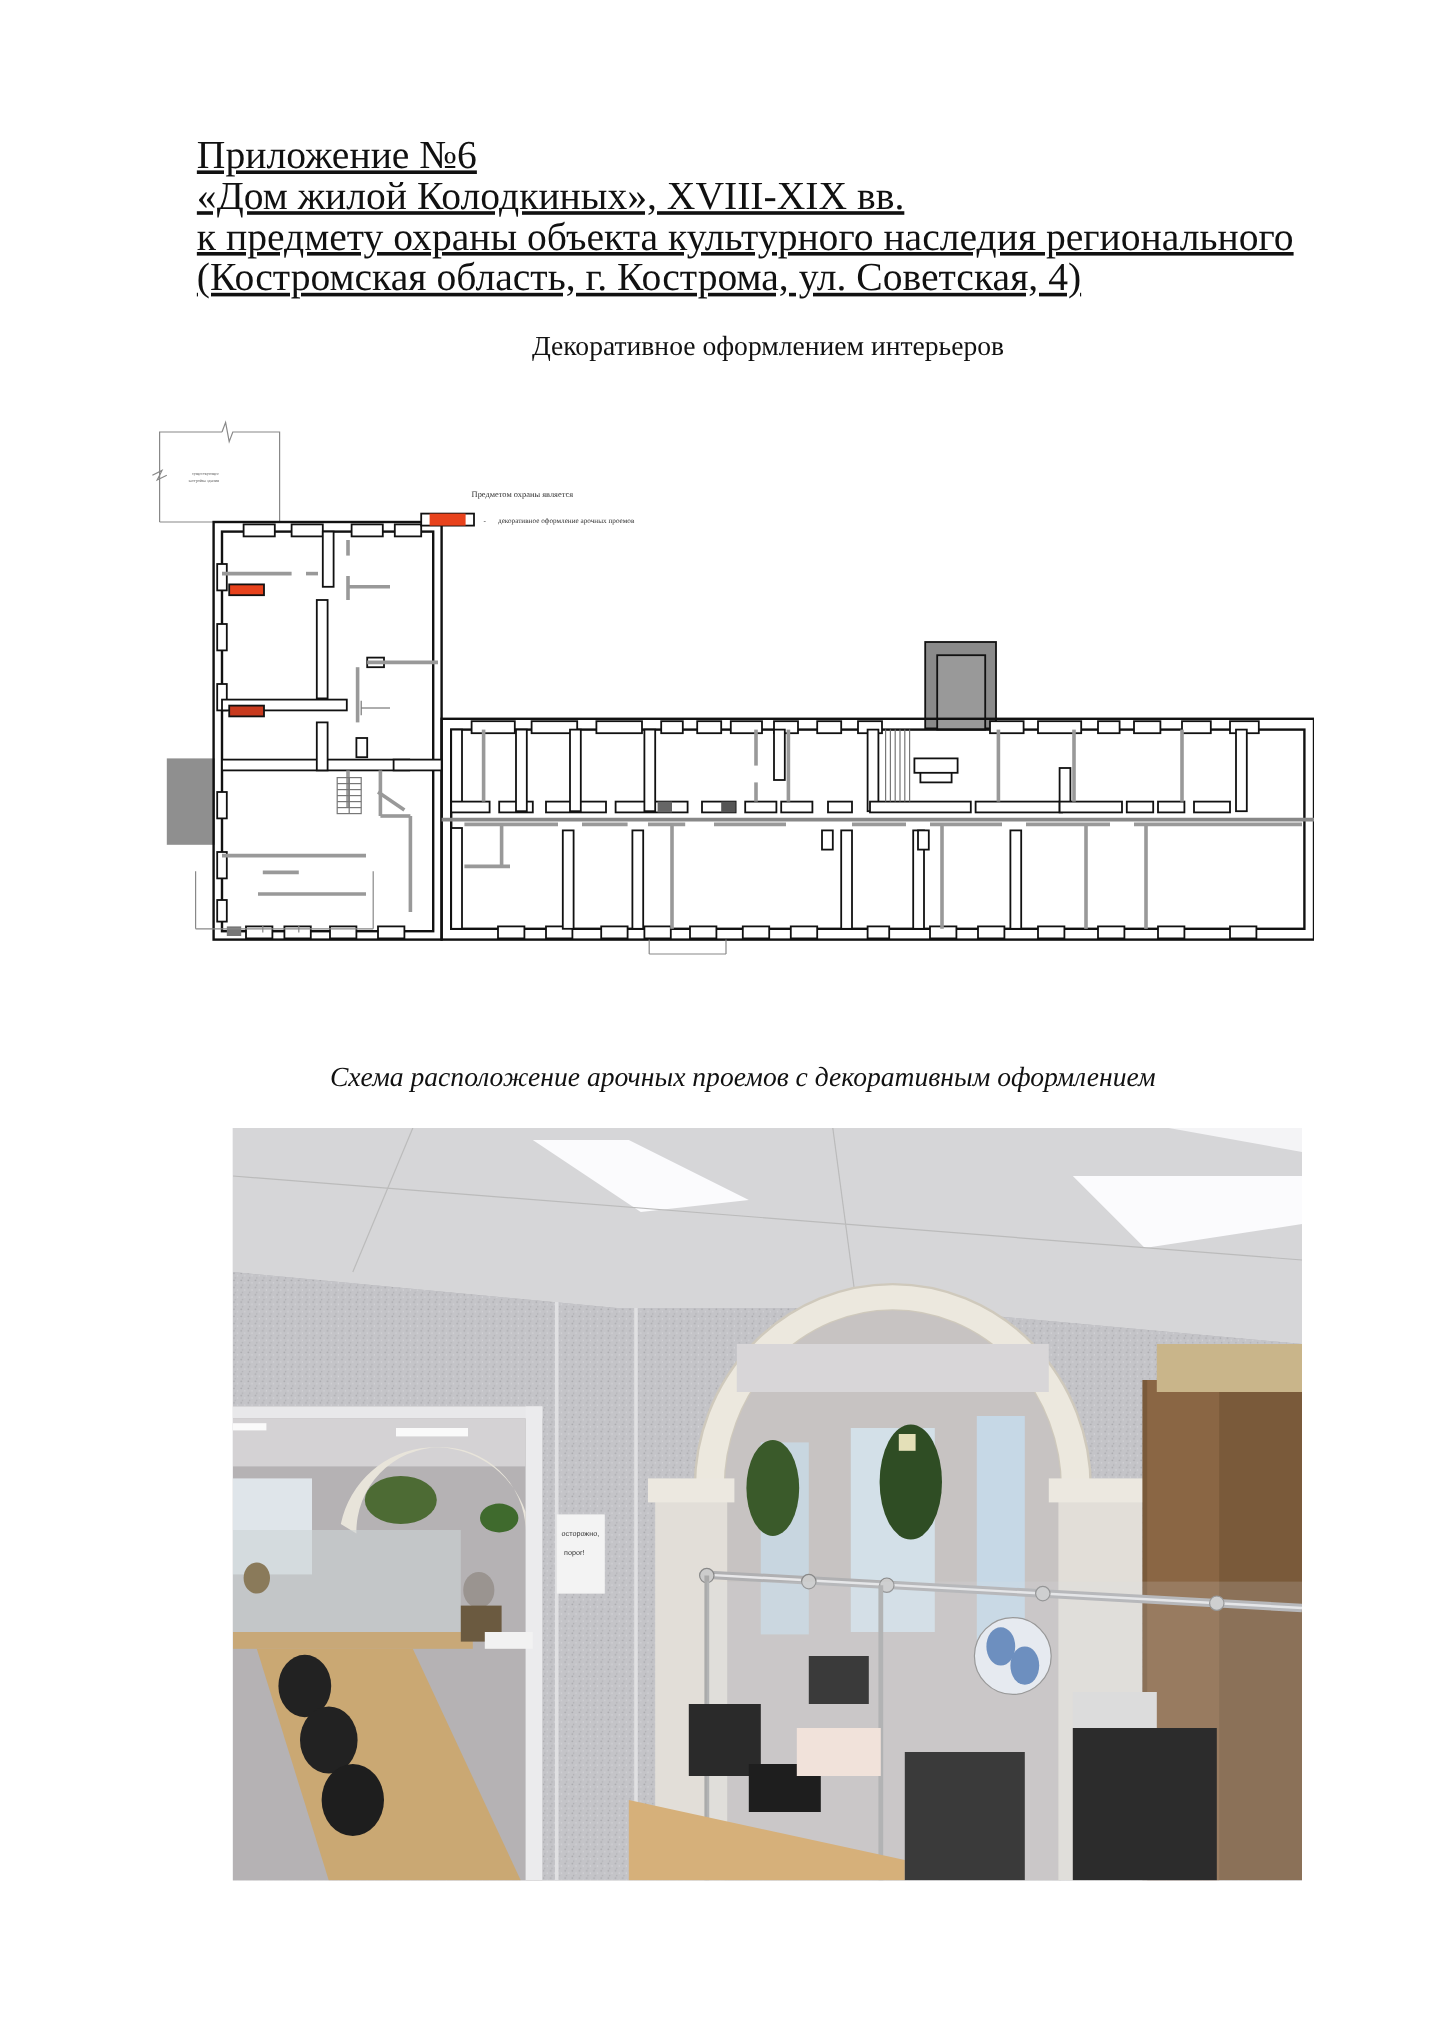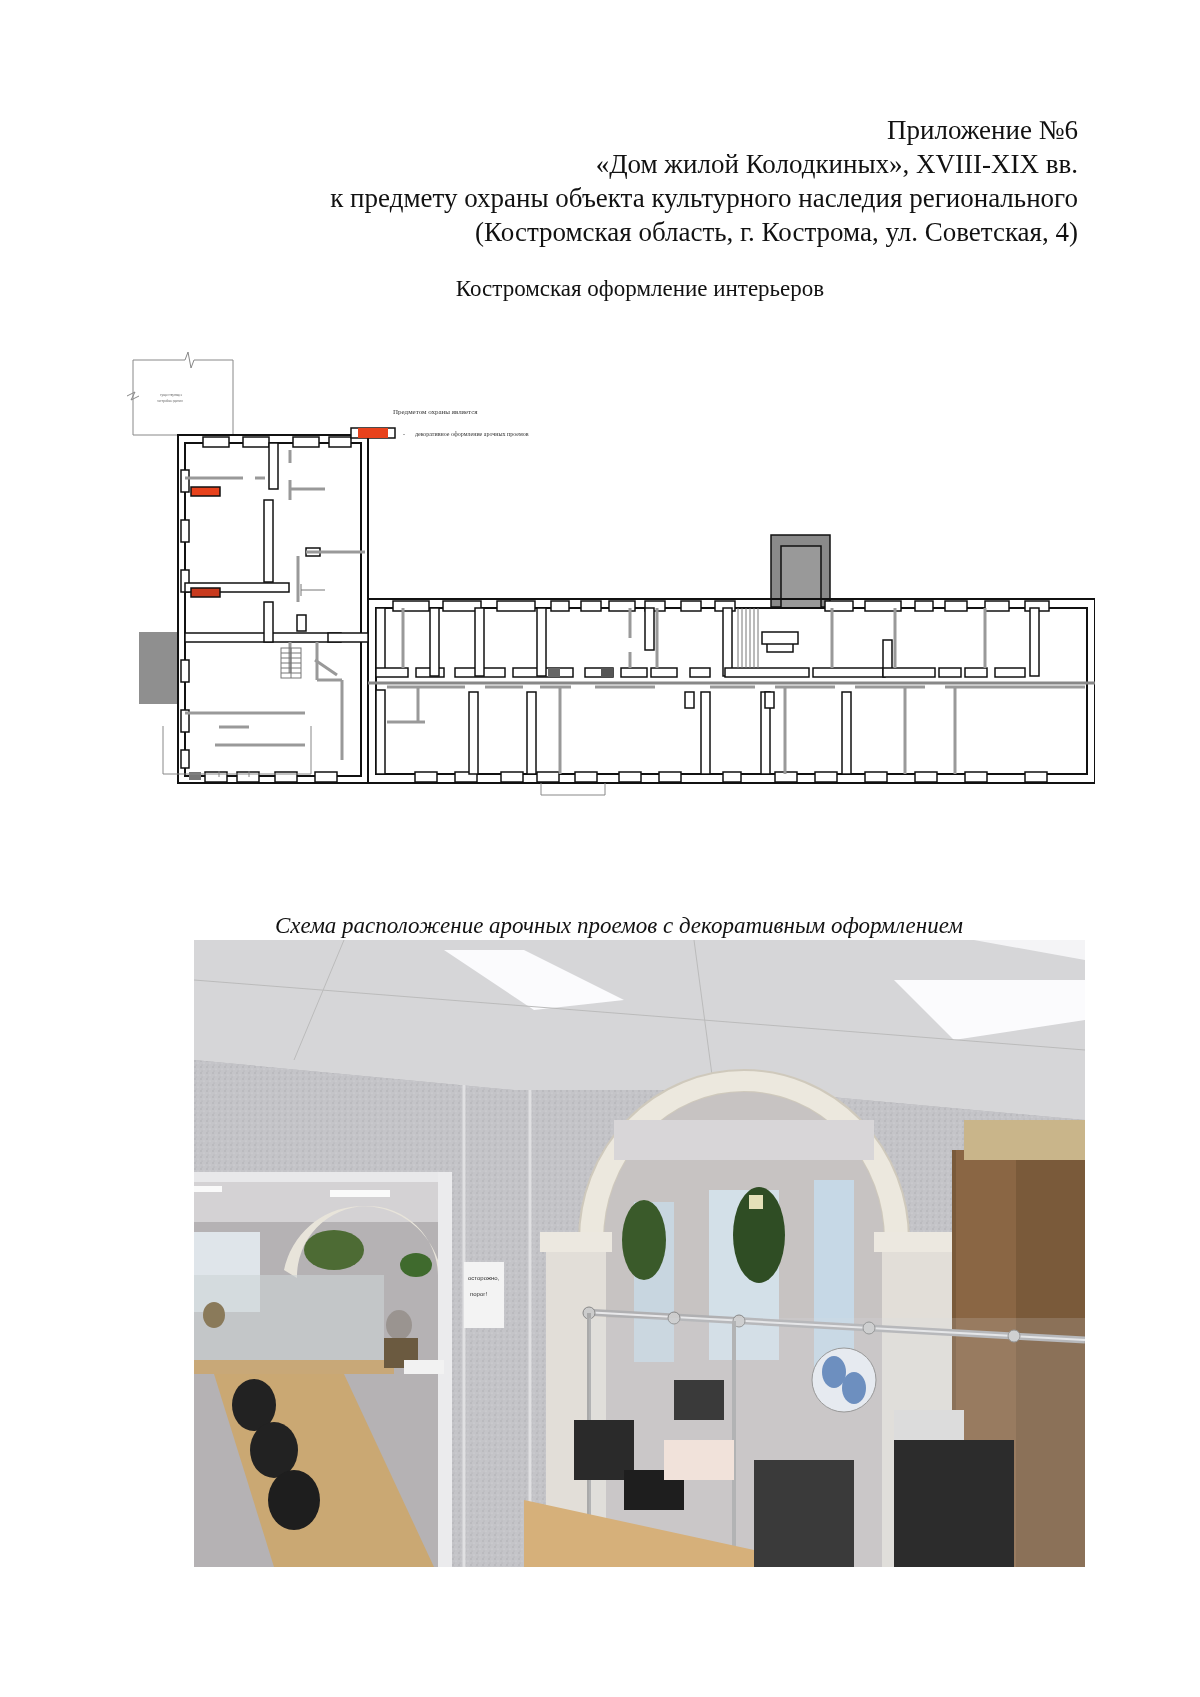--- a/index.html
+++ b/index.html
@@ -1,34 +1,34 @@
 <!DOCTYPE html>
 <html><head>
 <meta charset="utf-8">
 <style>
   html, body { margin: 0; padding: 0; background: #ffffff; }
   body { width: 1200px; height: 1697px; position: relative; overflow: hidden; font-family: "Liberation Serif", serif; color: #111; }
-  .header { position: absolute; right: 122px; top: 113px; text-align: right; font-size: 27px; line-height: 34px; }
+  .header { position: absolute; right: 122px; top: 113px; text-align: left; font-size: 33px; line-height: 34px; text-decoration: underline; }
   .section-title { position: absolute; left: 0; right: 0; top: 276px; text-align: center; font-size: 23px; padding-left: 80px; }
   .plan { position: absolute; left: 125px; top: 340px; width: 970px; height: 510px; }
-  .caption { position: absolute; left: 0; right: 0; top: 885px; text-align: center; font-size: 23px; font-style: italic; padding-left: 38px; margin-top: 28px; }
+  .caption { position: absolute; left: 0; right: 0; top: 885px; text-align: center; font-size: 23px; font-style: italic; padding-left: 38px; }
   .photo { position: absolute; left: 194px; top: 940px; width: 891px; height: 627px; overflow: hidden; background: #b8b8bc; }
   .photo svg { display: block; }
 </style>
 </head>
 <body>
 
 <div class="header">
   <div>Приложение №6</div>
   <div>«Дом жилой Колодкиных», XVIII-XIX вв.</div>
   <div>к предмету охраны объекта культурного наследия регионального</div>
   <div>(Костромская область, г. Кострома, ул. Советская, 4)</div>
 </div>
 
-<div class="section-title">Костромская оформление интерьеров</div>
+<div class="section-title">Декоративное оформлением интерьеров</div>
 
 <div class="plan">
   <svg width="970" height="510" viewBox="0 0 970 510" xmlns="http://www.w3.org/2000/svg">
 
     <g stroke="#888" stroke-width="1" fill="none">
       <polyline points="8,95 8,20 60,20"></polyline>
       <polyline points="60,20 63,12 66,28 69,20 108,20 108,95 8,95"></polyline>
       <polyline points="2,56 10,52 6,60 14,56"></polyline>
     </g>
     <text x="35" y="56" font-size="3.5" fill="#666" font-family="Liberation Serif, serif">существующее</text>

